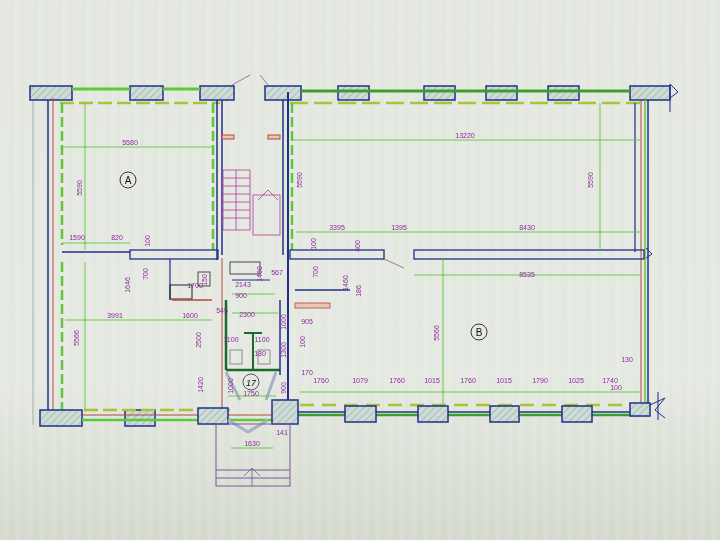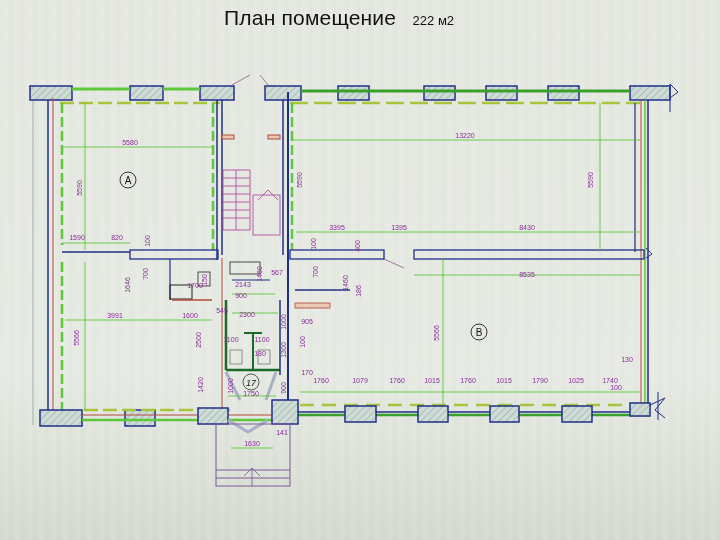--- a/index.html
+++ b/index.html
@@ -23,24 +23,20 @@
     svg.plan { position: absolute; left: 0; top: 0; }
     .dim { font-family: "Liberation Sans", sans-serif; font-size: 7px; fill: #8a2a9a; }
     .room-label { font-family: "Liberation Sans", sans-serif; font-size: 10px; fill: #111; }
   </style>
 </head>
 <body>
 
 <div class="screen"></div>
 
 <div class="title-block">
-  <div>
-    <span class="title-main">План помещение</span>
-    <span class="title-total">222 м2</span>
-  </div>
 </div>
 
 <svg class="plan" width="720" height="540" viewBox="0 0 720 540">
   <defs>
     <pattern id="hatch" width="5" height="5" patternUnits="userSpaceOnUse" patternTransform="rotate(45)">
       <rect width="5" height="5" fill="#cfdcd6"></rect>
       <line x1="0" y1="0" x2="0" y2="5" stroke="#8ca6a2" stroke-width="1.2"></line>
     </pattern>
   </defs>
 

